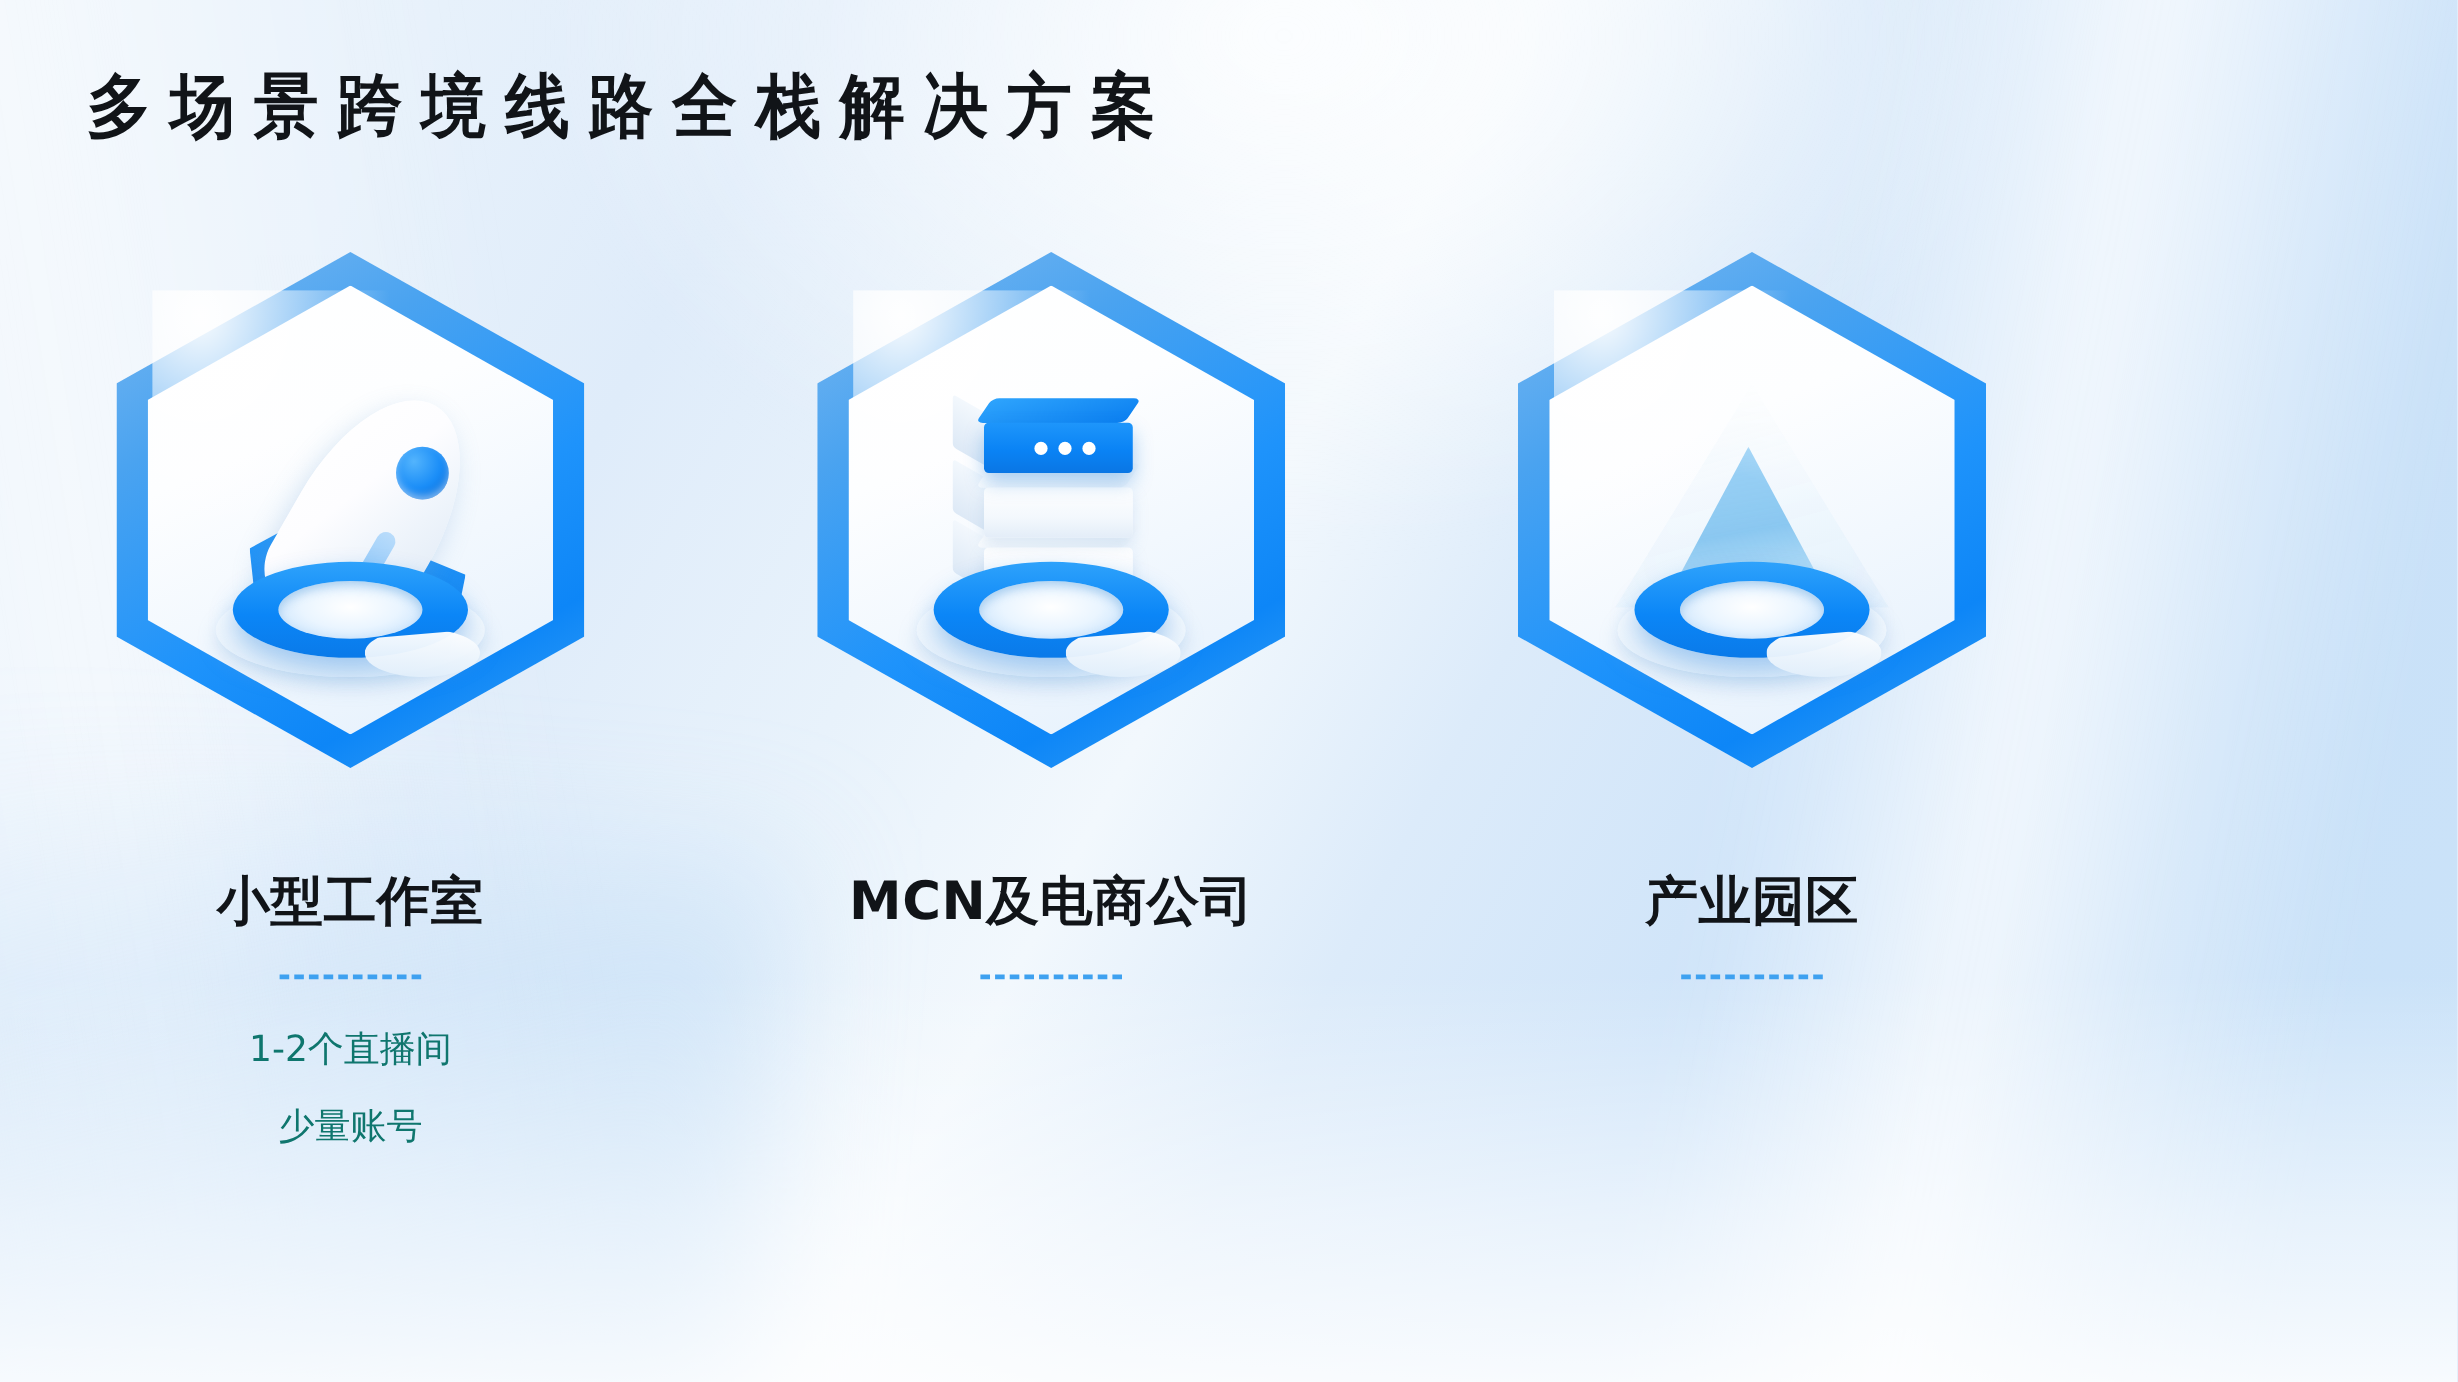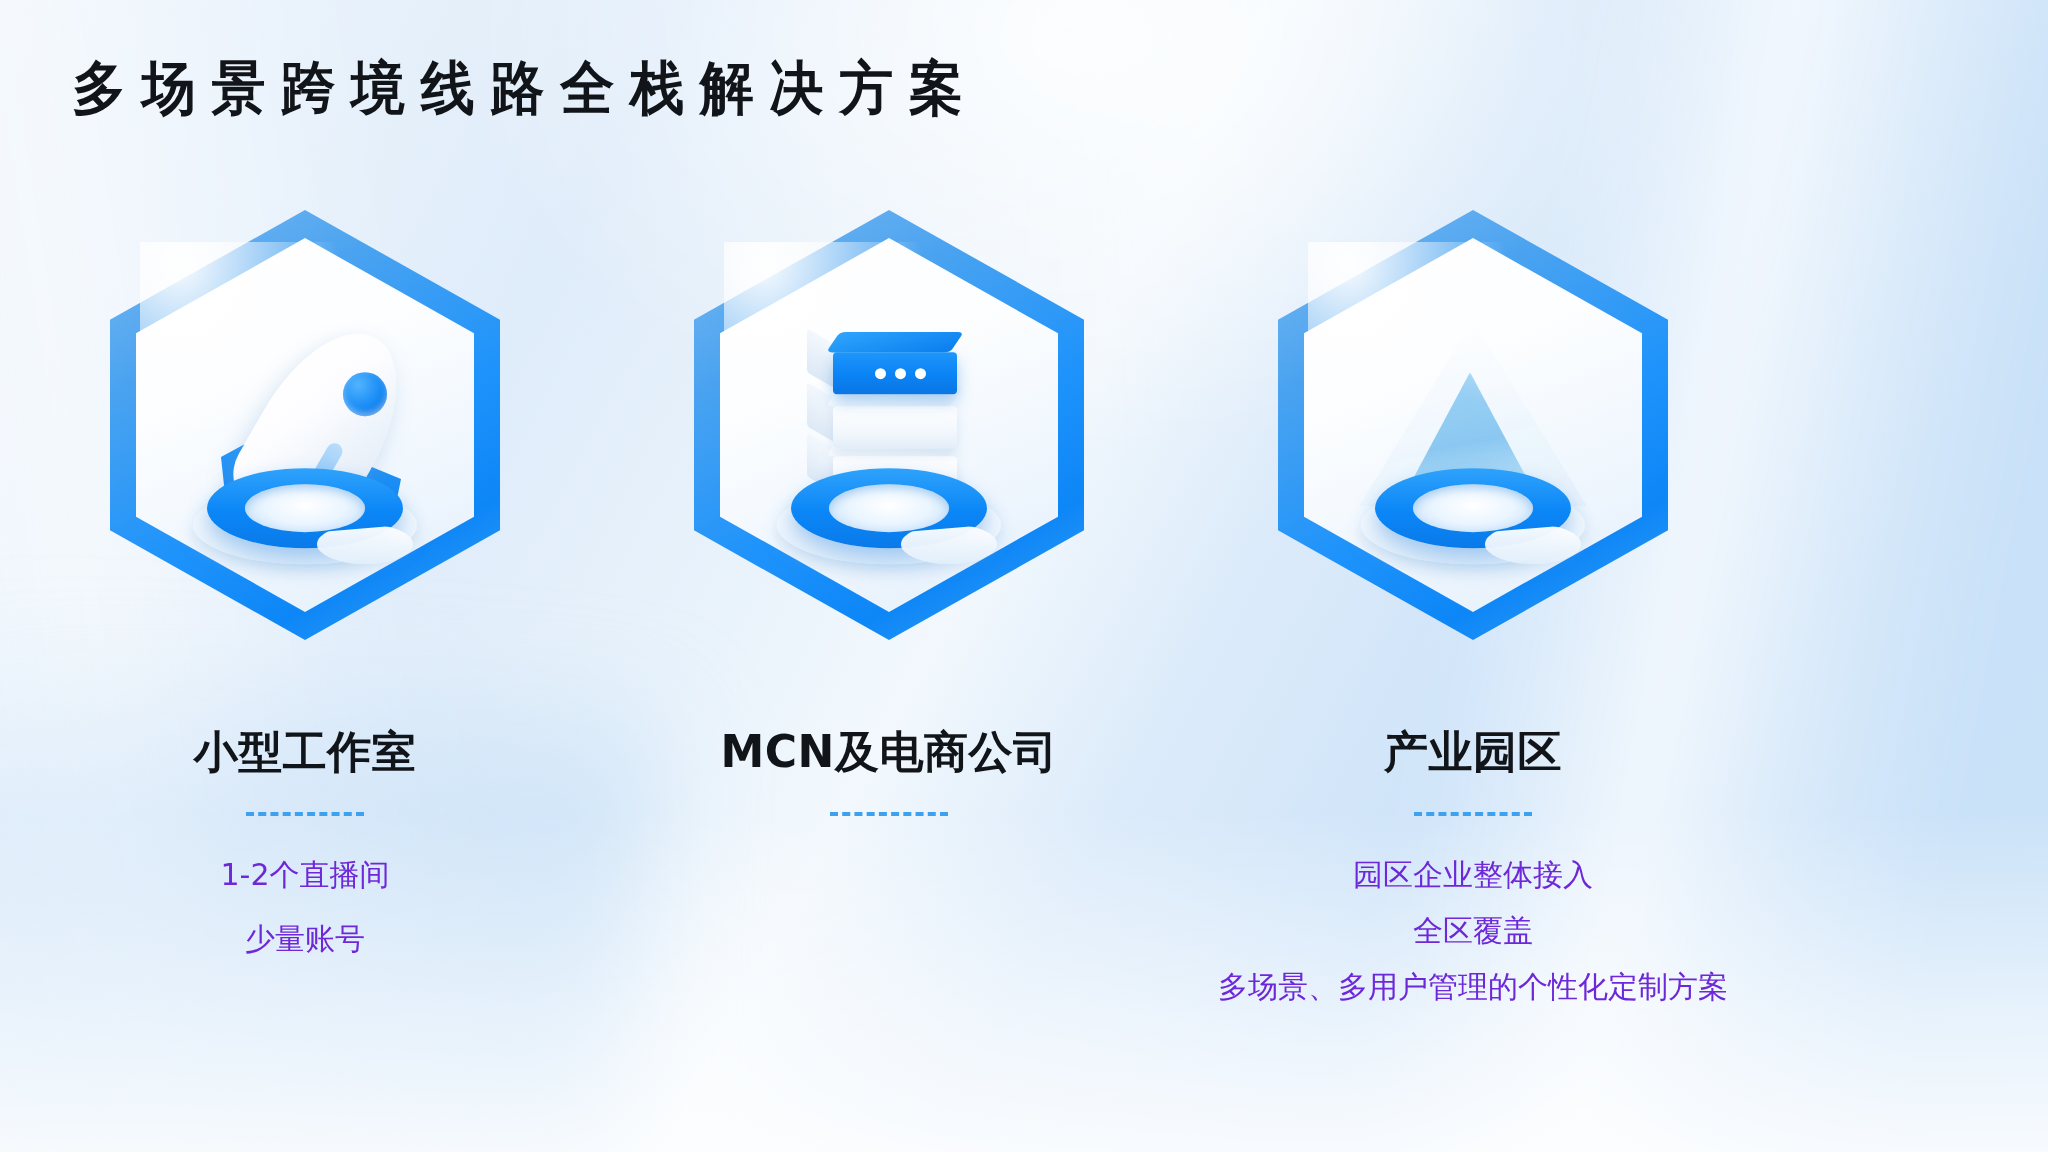--- a/index.html
+++ b/index.html
@@ -96,21 +96,20 @@
 
   
   #cards-row {
     position: absolute;
     left: 0;
     top: 210px;
     width: 1752px;
     display: flex;
     justify-content: center;
     align-items: flex-start;
-    padding-left: 13px;
   }
   .card {
     width: 600px;
     display: flex;
     flex-direction: column;
     align-items: center;
   }
 
   
   .hex-wrap {
@@ -382,21 +381,21 @@
     width: 118px;
     height: 0;
     border-top: 4px dashed #3ea1f0;
   }
   .card-lines {
     margin-top: 44px;
     text-align: center;
   }
   .card-lines .line {
     font-size: 30px;
-    color: #6d28d9;
+    color: #0f766e;
     line-height: 1.0;
     margin-bottom: 34px;
     white-space: nowrap;
     font-family: "DejaVu Sans", "Liberation Sans", sans-serif;
   }
   .card-lines .line:last-child { margin-bottom: 12px; }
   .card-lines.compact .line { margin-bottom: 26px; }
 </style>
 </head>
 <body>
@@ -491,20 +490,15 @@
         <div class="base-ring">
           <div class="base-plate"></div>
           <div class="base-torus"></div>
           <div class="base-hole"></div>
           <div class="base-notch"></div>
         </div>
       </div>
     </div>
     <div class="card-title">产业园区</div>
     <div class="divider"></div>
-    <div class="card-lines compact">
-      <div class="line">园区企业整体接入</div>
-      <div class="line">全区覆盖</div>
-      <div class="line">多场景、多用户管理的个性化定制方案</div>
-    </div>
   </div>
 
 </div>
 
 </body></html>

